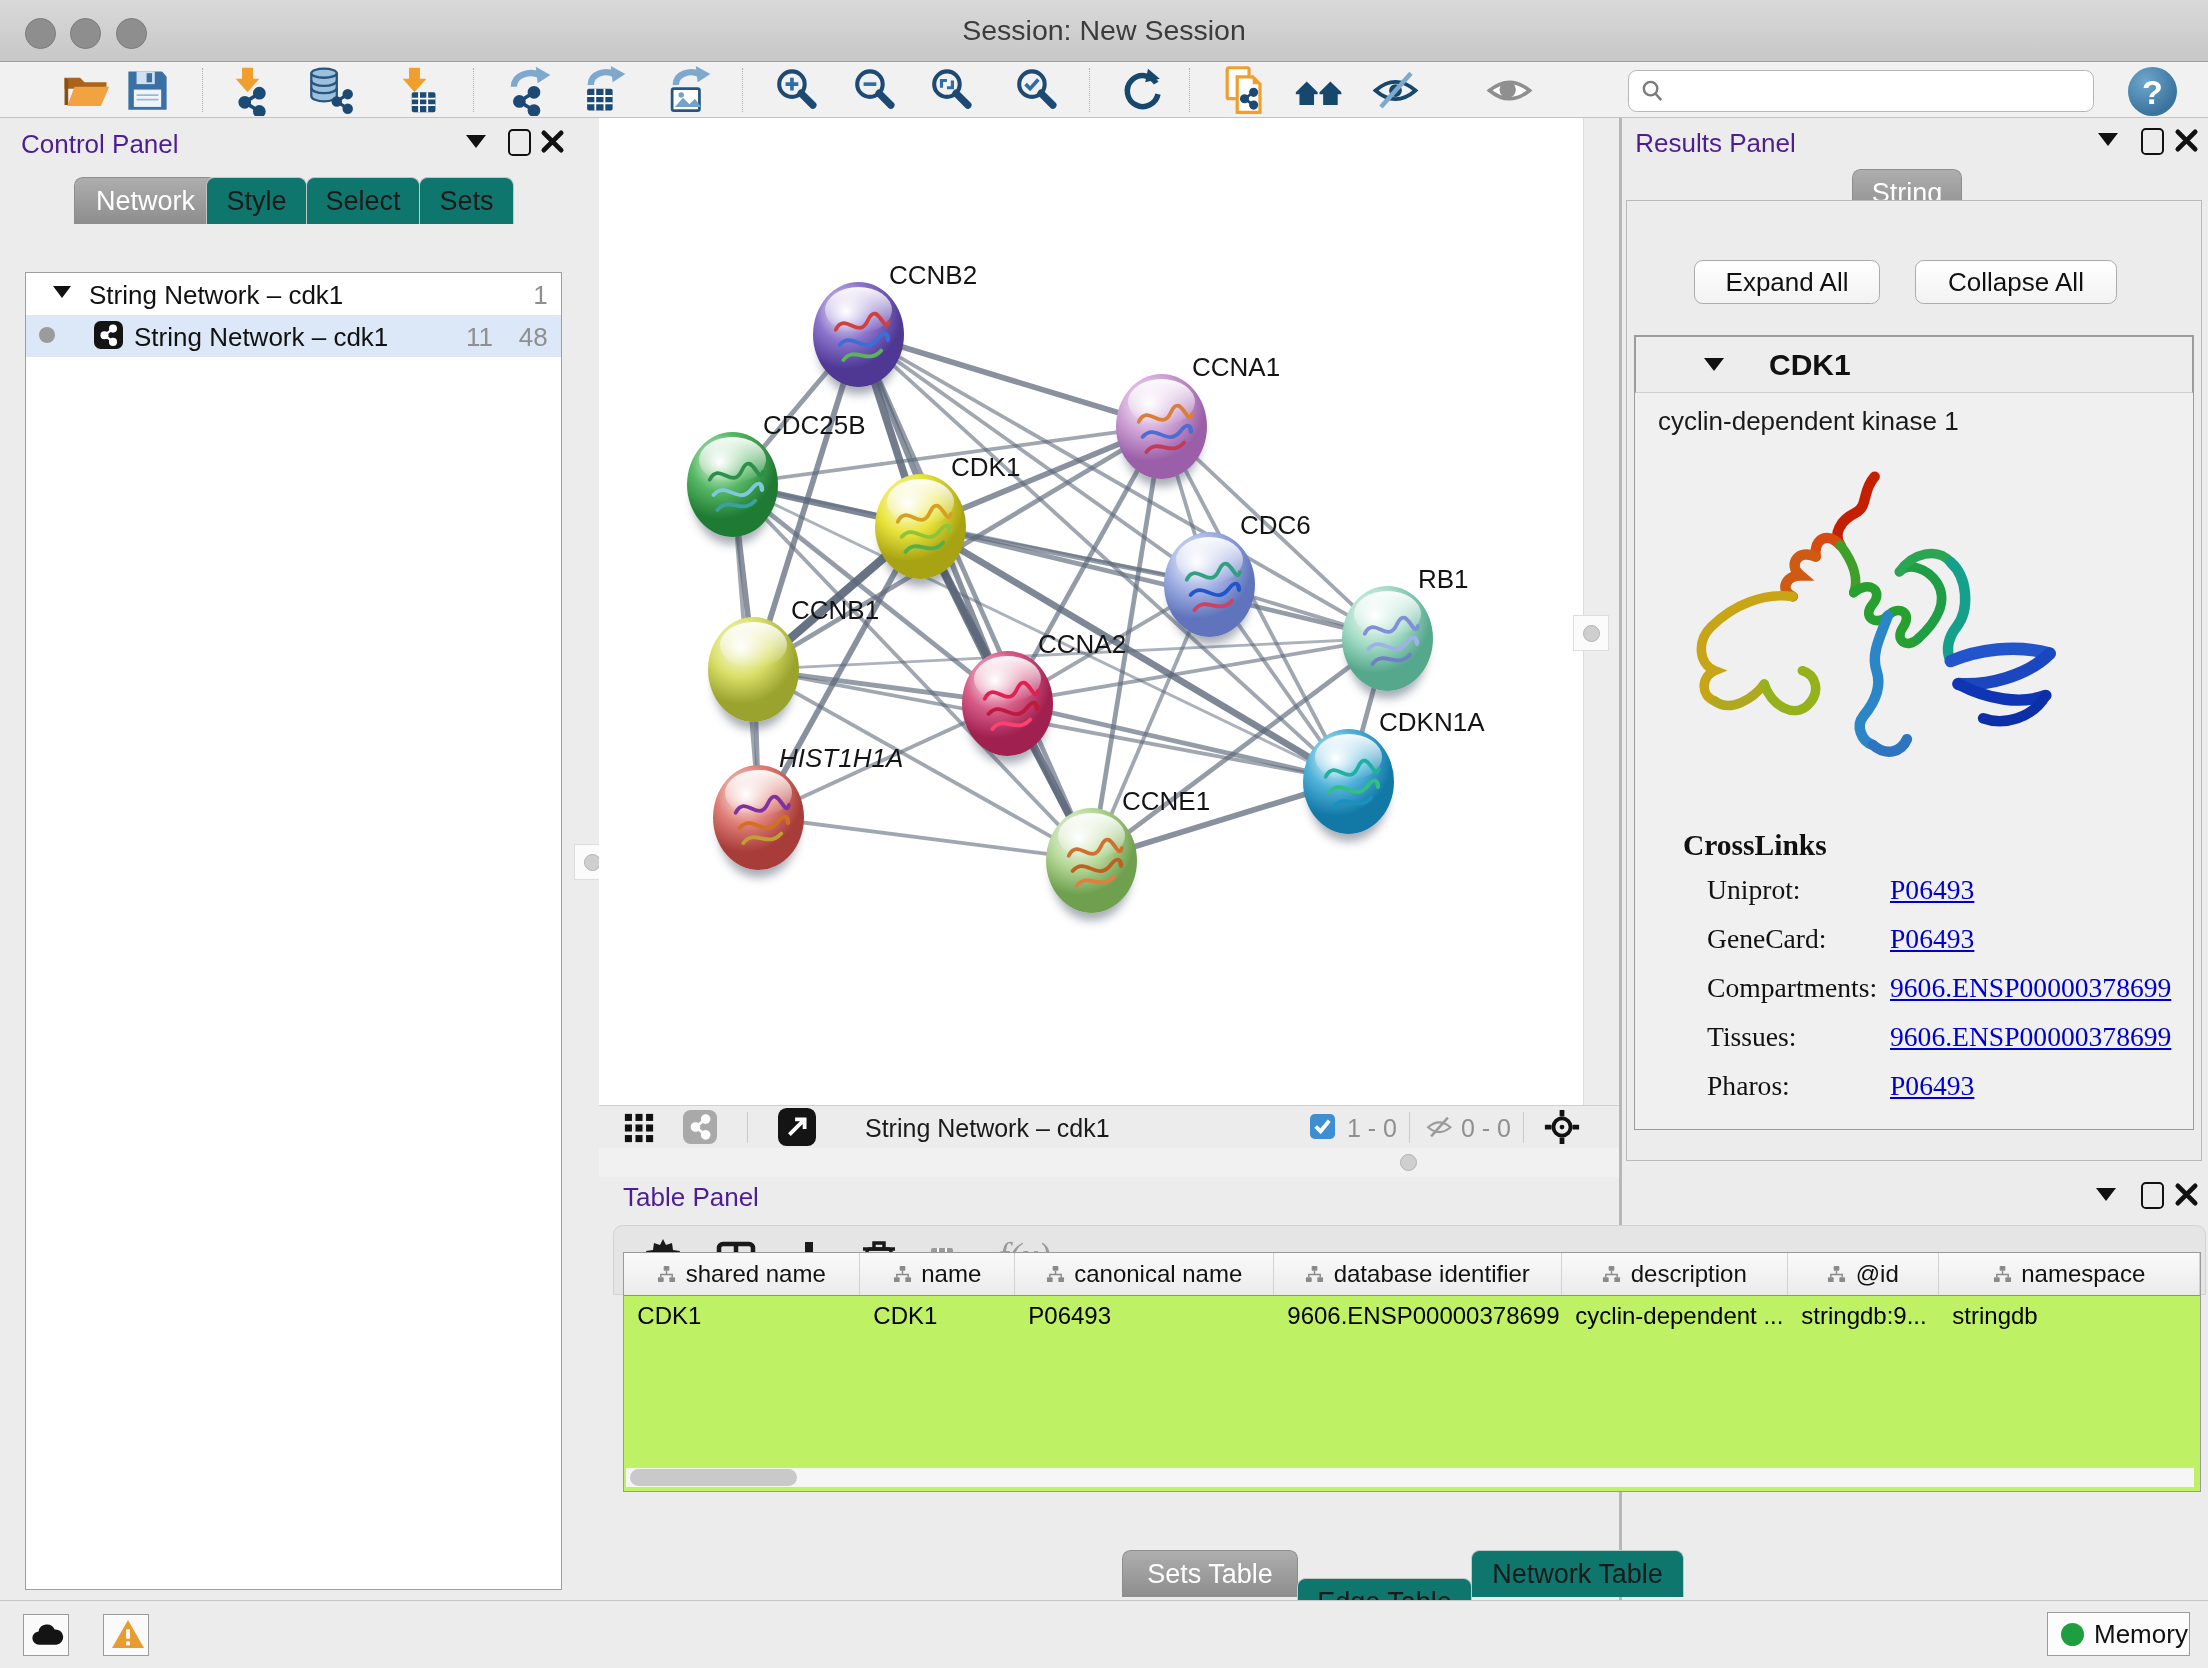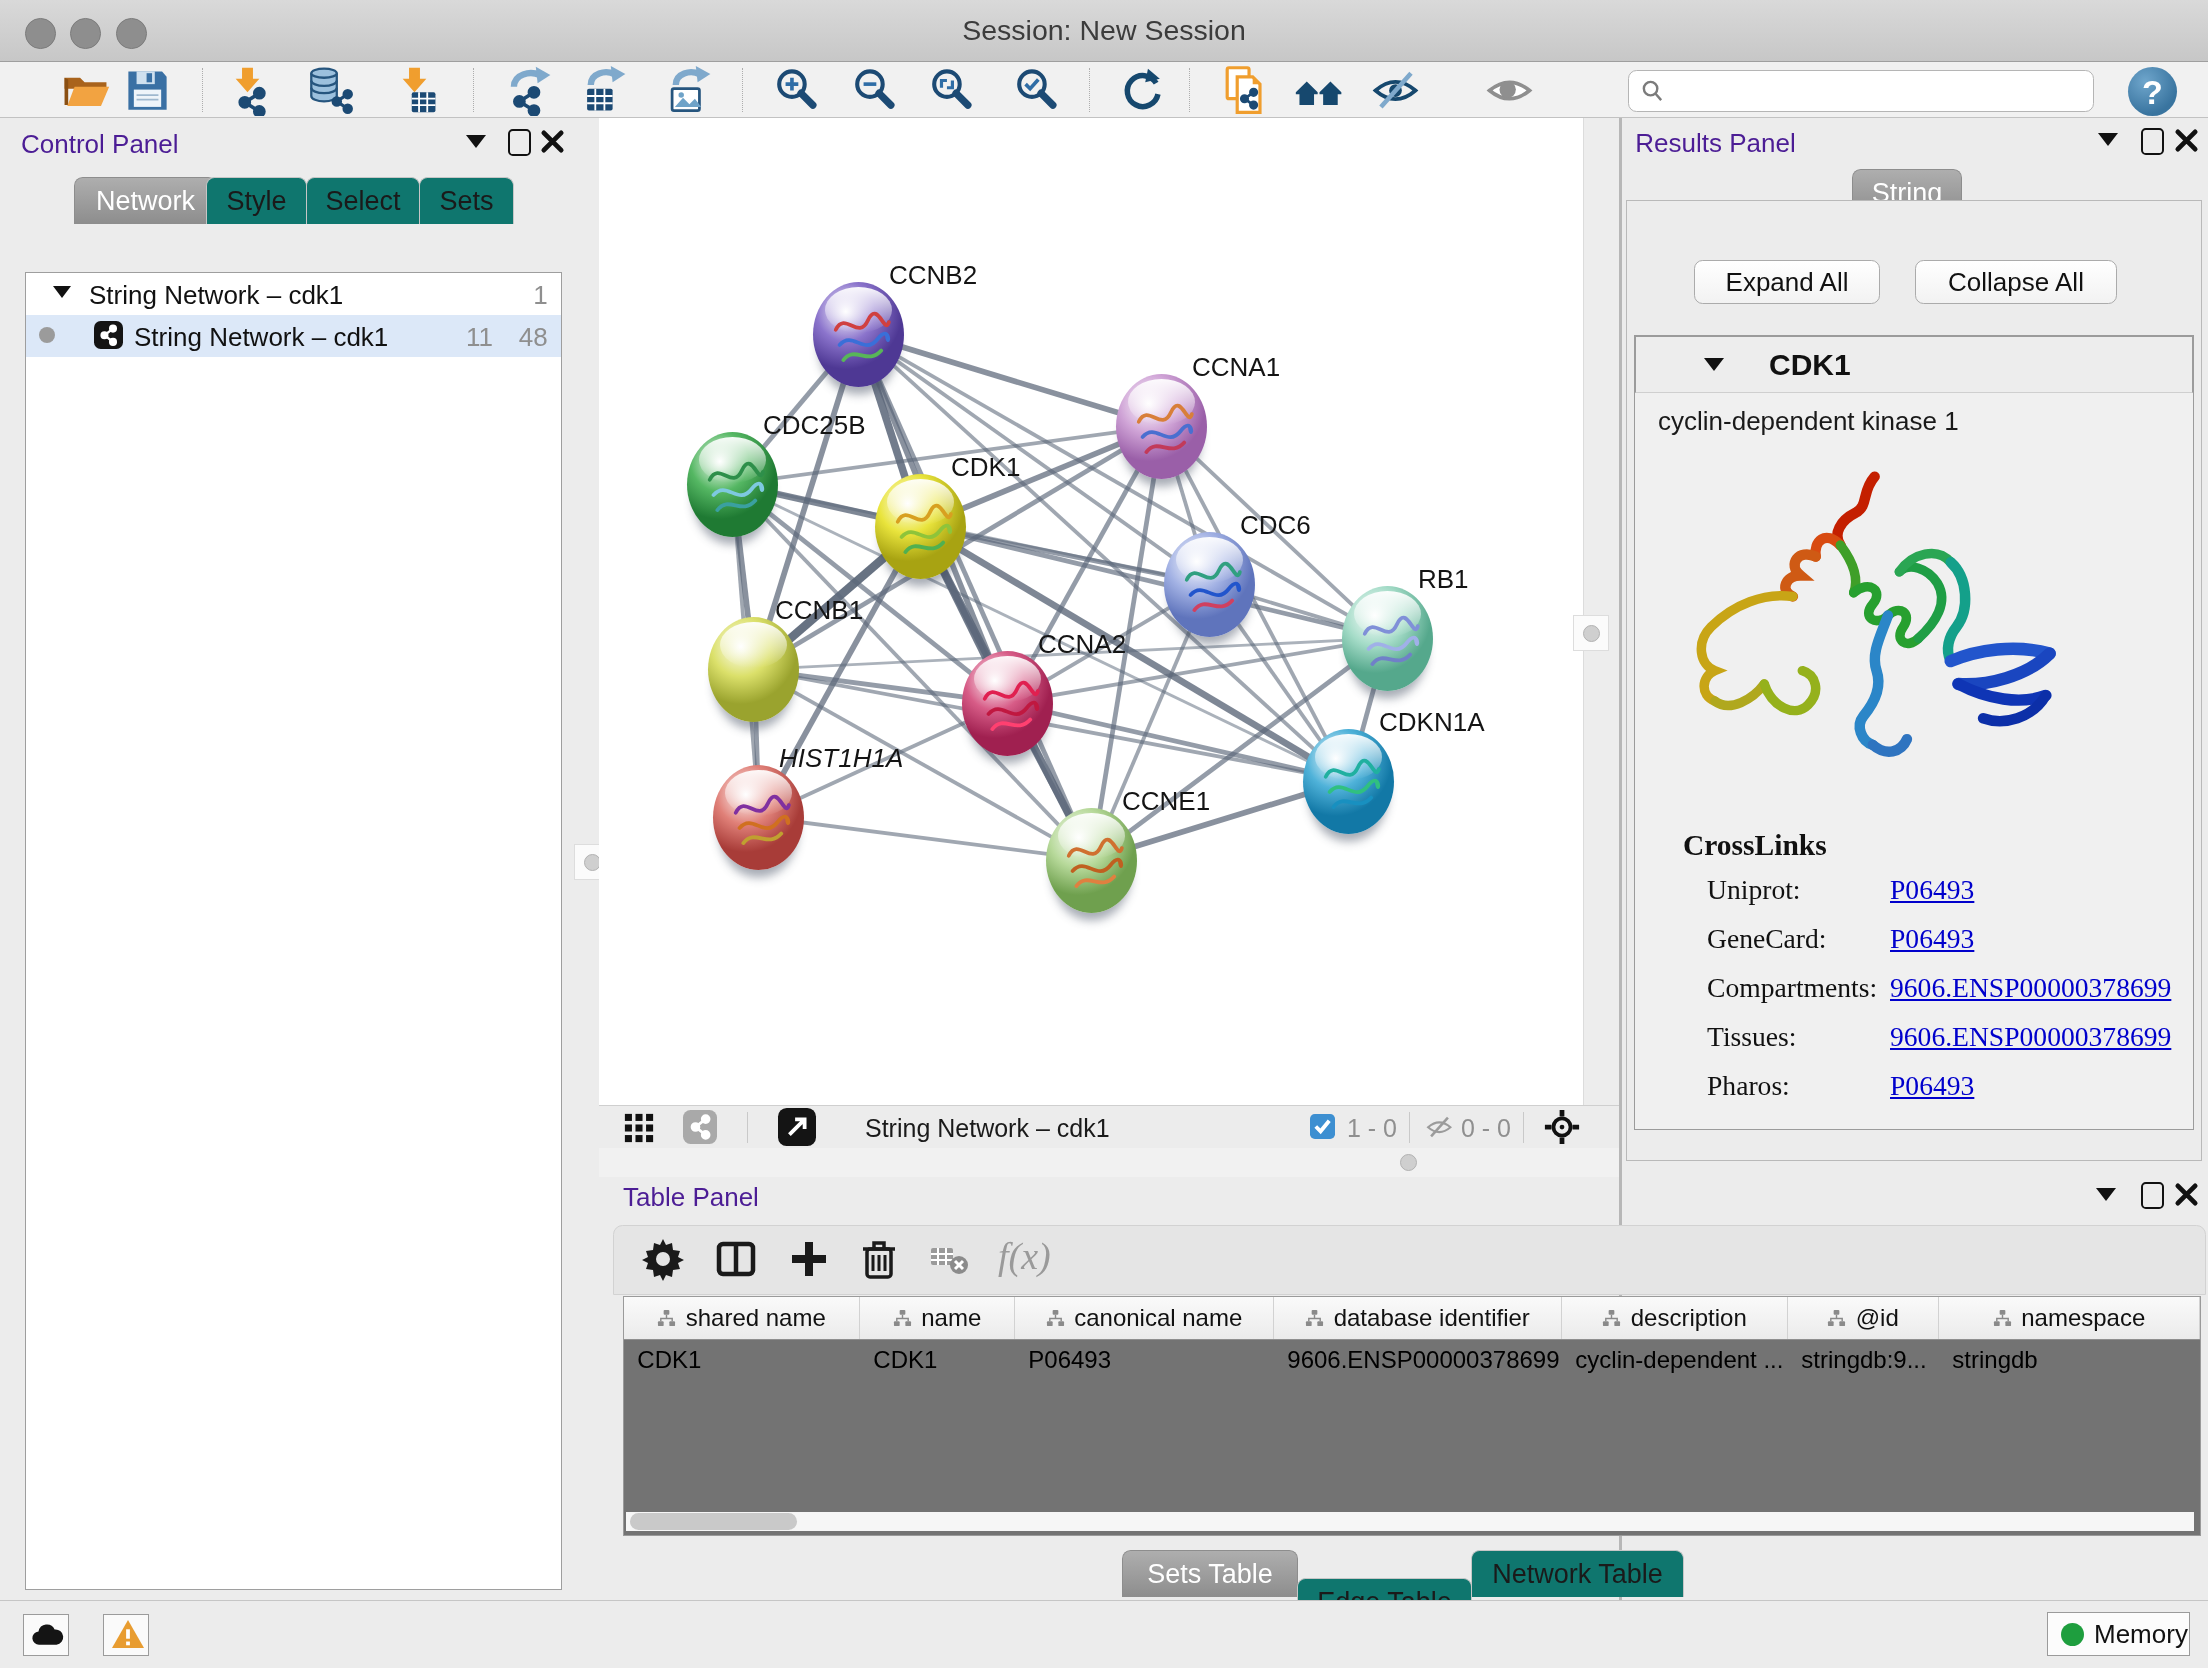--- a/index.html
+++ b/index.html
@@ -52,21 +52,21 @@
   .rbox-outer{position:absolute;left:1626px;top:200px;width:574px;height:959px;background:#ececec;border:1.9px solid #b9b9b9;}
   .btn{background:linear-gradient(#ffffff,#f2f2f2);border:1px solid #ababab;border-radius:8.6px;font-size:26px;color:#111;text-align:center;}
   .rbox-inner{position:absolute;left:1634px;top:335px;width:558px;height:793px;background:#f0f0f0;border:1px solid #9b9b9b;}
   .cdk-hdr{position:absolute;left:1634px;top:335px;width:558px;height:55px;background:#ededed;border:1px solid #9b9b9b;border-bottom:1px solid #cfcfcf;}
   .crosslinks{font-family:"Liberation Serif",serif;color:#111;}
   .crosslinks a{color:#0000cc;text-decoration:underline;font-family:"Liberation Serif",serif;}
   
   .tablebar{position:absolute;left:613px;top:1225px;width:1591px;height:68px;background:#e5e5e5;border:1px solid #d2d2d2;border-radius:9.5px 9.5px 0 0;}
   .tib{position:absolute;top:11.4px;width:44px;height:44px;background:none;border:none;padding:0;}
   .tib svg{width:44px;height:44px;}
-  .datatable{position:absolute;left:623px;top:1296px;width:1576px;height:238px;background:#737373;border:1.9px solid #9a9a9a;overflow:hidden;}
+  .datatable{position:absolute;left:623px;top:1252px;width:1576px;height:238px;background:#bef264;border:1.9px solid #9a9a9a;overflow:hidden;}
   .thead{display:grid;grid-template-columns:236px 155px 259px 288px 226px 151px 261px;height:42px;border-bottom:1.9px solid #8f8f8f;}
   .th{display:flex;align-items:center;justify-content:center;gap:9.5px;background:linear-gradient(#fafafa,#ebebeb);border-right:1px solid #d2d2d2;font-size:24px;color:#111;overflow:hidden;white-space:nowrap;}
   .trow{display:grid;grid-template-columns:236px 155px 259px 288px 226px 151px 261px;height:40px;}
   .td{font-size:24px;color:#000;padding-left:13.3px;line-height:40px;overflow:hidden;white-space:nowrap;}
   .hscroll{position:absolute;left:1.9px;bottom:3.8px;width:1568px;height:19px;background:#f6f6f6;}
   .hthumb{position:absolute;left:3.8px;top:1px;width:167px;height:17px;border-radius:8.6px;background:#c9c9c9;}
   
   .statusbar{position:absolute;left:0;top:1600px;width:2208px;height:68px;background:#ececec;border-top:1px solid #c6c6c6;}
   .sq-btn{position:absolute;top:13.3px;width:46px;height:42px;background:#fafafa;border:1.9px solid #9b9b9b;}
   .membtn{position:absolute;left:2047px;top:10.5px;width:143px;height:44px;background:#fcfcfc;border:1.9px solid #9b9b9b;font-size:26px;color:#111;text-align:left;padding-left:46px;line-height:40px;}
@@ -357,21 +357,21 @@
           <svg viewBox="0 0 96 110">
             <path d="M24,50 C34,30 48,62 58,40 S76,56 80,42" fill="none" stroke="#8090d8" stroke-width="4" stroke-linecap="round"></path>
             <path d="M28,66 C42,50 54,78 68,60 S80,72 78,56" fill="none" stroke="#a0b0e8" stroke-width="4" stroke-linecap="round"></path>
             <path d="M32,82 C44,66 58,88 72,72" fill="none" stroke="#7080c8" stroke-width="4" stroke-linecap="round"></path>
           </svg>
         </div>
         <span class="nlabel" style="left: 819px; top: 446px;">RB1</span>
         <div class="pnode" style="left: 109px; top: 499px; background: radial-gradient(62% 55% at 36% 28%, rgb(255, 255, 255) 0%, rgb(219, 224, 106) 52%, rgb(154, 163, 46) 100%);">
           <div class="gloss"></div>
         </div>
-        <span class="nlabel" style="left: 176px; top: 477px;">CCNB1</span>
+        <span class="nlabel" style="left: 192px; top: 477px;">CCNB1</span>
         <div class="pnode" style="left: 363px; top: 533px; background: radial-gradient(62% 55% at 36% 28%, rgb(255, 255, 255) 0%, rgb(215, 92, 135) 52%, rgb(160, 32, 80) 100%);">
           <div class="gloss"></div>
           <svg viewBox="0 0 96 110">
             <path d="M24,50 C34,30 48,62 58,40 S76,56 80,42" fill="none" stroke="#e02050" stroke-width="4" stroke-linecap="round"></path>
             <path d="M28,66 C42,50 54,78 68,60 S80,72 78,56" fill="none" stroke="#c01840" stroke-width="4" stroke-linecap="round"></path>
             <path d="M32,82 C44,66 58,88 72,72" fill="none" stroke="#ff4070" stroke-width="4" stroke-linecap="round"></path>
           </svg>
         </div>
         <span class="nlabel" style="left: 439px; top: 511px;">CCNA2</span>
         <div class="pnode" style="left: 704px; top: 611px; background: radial-gradient(62% 55% at 36% 28%, rgb(255, 255, 255) 0%, rgb(79, 178, 217) 52%, rgb(18, 120, 166) 100%);">

